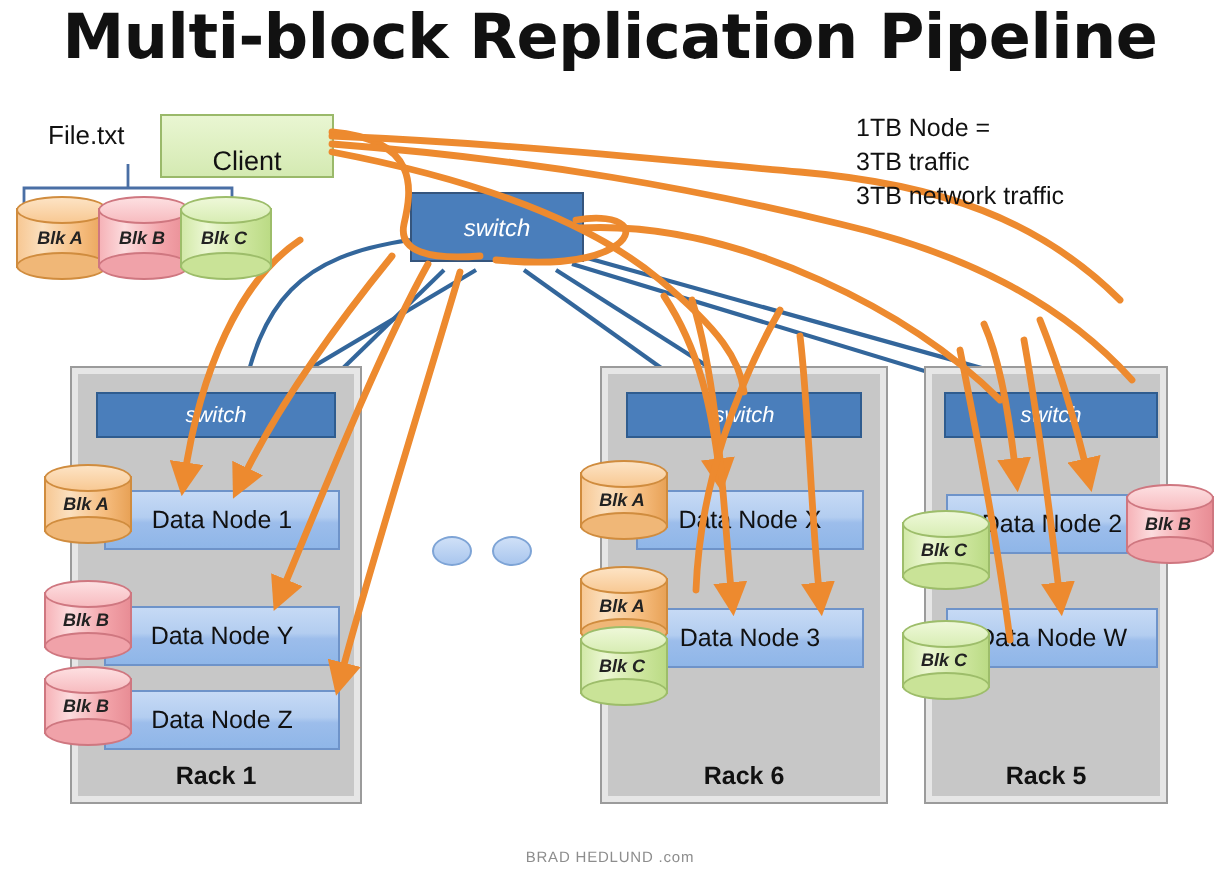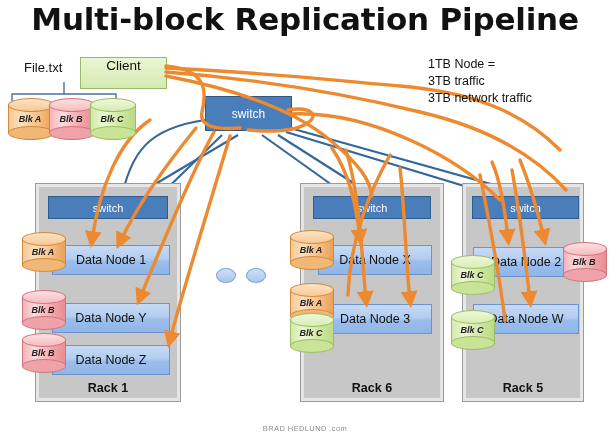--- a/index.html
+++ b/index.html
@@ -22,35 +22,35 @@
 
   
   .rack{position:absolute;background:#c7c7c7;border:1px solid #9b9b9b;
         box-shadow:inset 0 0 0 3px #e6e6e6;z-index:3;}
   .rack-label{position:absolute;bottom:6px;left:0;width:100%;text-align:center;
               font-size:12.5px;font-weight:bold;color:#111;}
 
   
   .switch{position:absolute;background:#4A7EBB;border:1px solid #2f5party;
           border:1px solid #2f5c8f;color:#ffffff;font-size:11px;
-          display:flex;align-items:center;justify-content:center;z-index:4;}
+          display:flex;align-items:center;justify-content:center;z-index:4;font-style:italic;}
   .switch.core{background:#4A7EBB;border:1px solid #35557d;font-size:12px;z-index:5;}
 
   
   .node{position:absolute;
         background:linear-gradient(to bottom,#c6daf5 0%,#b3cdf0 45%,#9cbdeb 55%,#8fb6e8 100%);
         border:1px solid #6e93c9;
         display:flex;align-items:center;justify-content:center;
         font-size:12.5px;color:#111;z-index:4;}
 
   
   .client{position:absolute;
           background:linear-gradient(to bottom,#e9f6d2 0%,#dff0c2 50%,#d4eab2 100%);
           border:1px solid #9ab96a;
-          display:flex;align-items:flex-start;justify-content:center;
+          display:flex;align-items:flex-end;justify-content:center;
           font-size:13.5px;color:#111;z-index:5;}
 
   
   .cyl{position:absolute;z-index:7;font-style:italic;}
   .cyl .body{position:absolute;left:0;top:6px;width:100%;height:calc(100% - 12px);}
   .cyl .top{position:absolute;left:0;top:0;width:100%;height:12px;border-radius:50%;}
   .cyl .bot{position:absolute;left:0;bottom:0;width:100%;height:12px;border-radius:50%;}
   .cyl .txt{position:absolute;left:0;top:0;width:100%;height:100%;
             display:flex;align-items:center;justify-content:center;
             font-size:9px;font-weight:bold;color:#222;z-index:3;}

